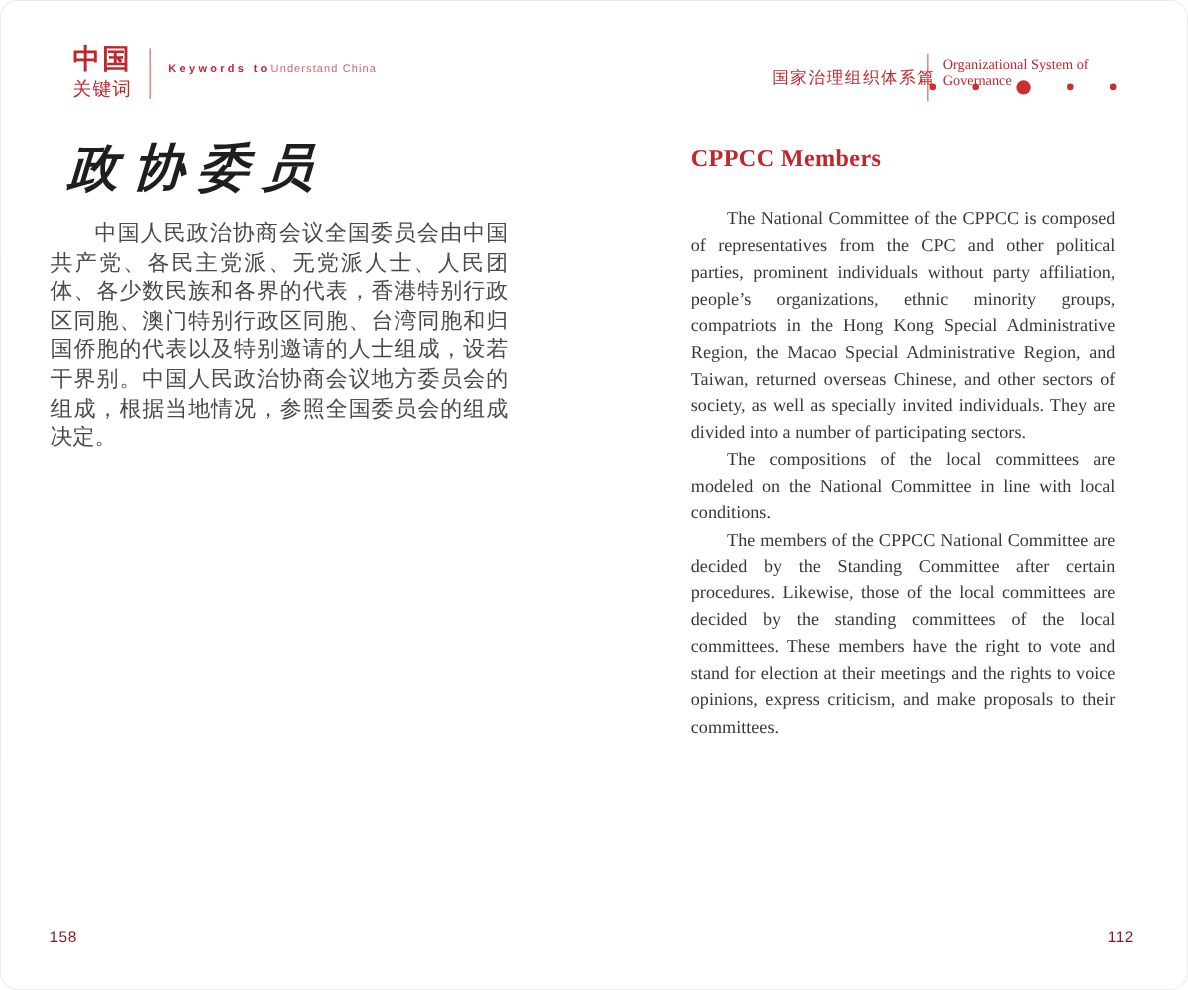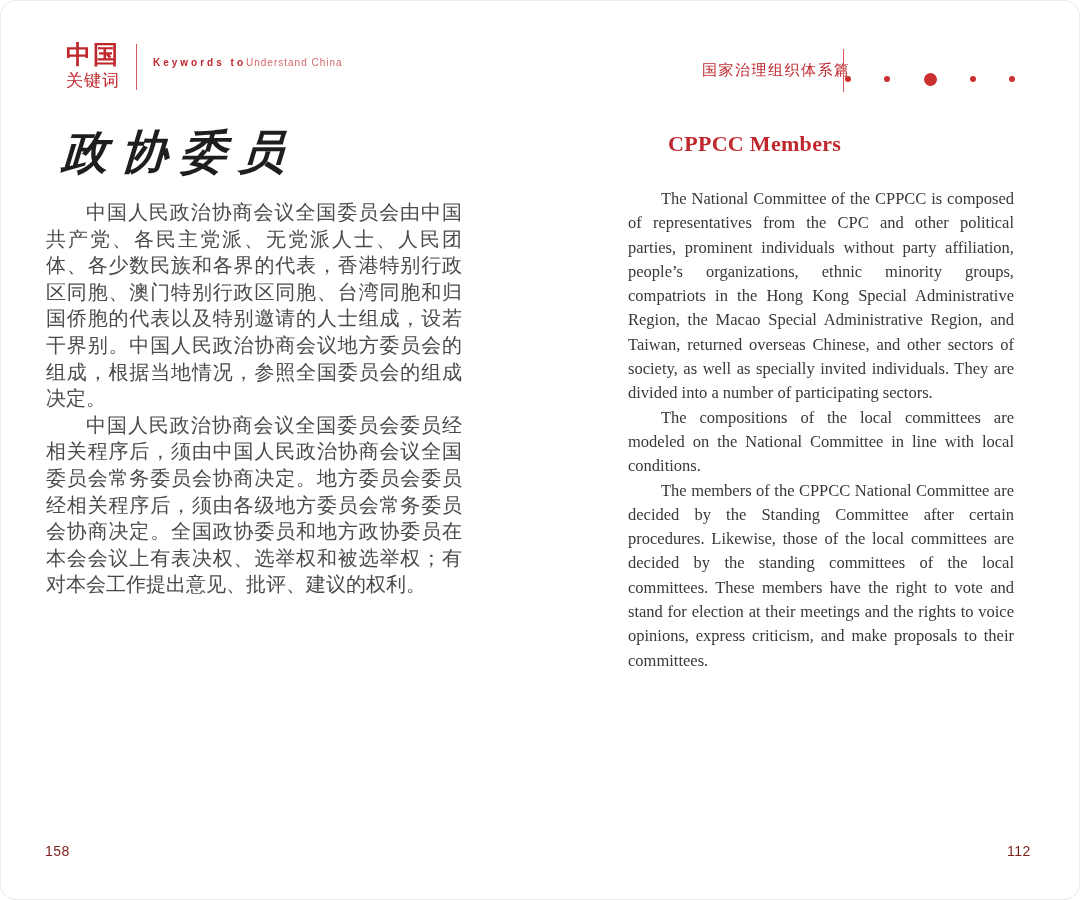--- a/index.html
+++ b/index.html
@@ -33,21 +33,21 @@
   
   .calligraphy{position:absolute;left:62px;top:122px;font-size:46px;color:#1e1e1e;
                font-family:"DejaVu Serif","Liberation Serif",serif;font-style:italic;
                font-weight:bold;letter-spacing:13px;transform:skewX(-3deg);}
   .cn-body{position:absolute;left:46px;top:199px;width:416px;color:#4a4a4a;
            font-size:20px;line-height:26.6px;text-align:justify;}
   .cn-body p{margin:0;text-indent:2em;}
 
   
   .en-title{position:absolute;left:628px;top:131px;font-size:22px;font-weight:bold;
-            color:#c0272d;font-family:"Liberation Serif",serif;letter-spacing:.3px;margin-left:40px;}
+            color:#c0272d;font-family:"Liberation Serif",serif;letter-spacing:.3px;}
   .en-body{position:absolute;left:628px;top:187px;width:386px;color:#383838;
            font-size:16.5px;line-height:24.3px;text-align:justify;
            font-family:"Liberation Serif",serif;}
   .en-body p{margin:0;text-indent:2em;}
 
   
   .pagenum{position:absolute;top:843px;font-size:14px;color:#7f1d1d;letter-spacing:.5px;}
   .pagenum.left{left:45px;}
   .pagenum.right{left:1007px;}
 </style>
@@ -63,32 +63,32 @@
     </div>
     <div class="brand-sep"></div>
     <div class="brand-en">
       <span class="e1">Keywords to</span>
       <span class="e2">Understand China</span>
     </div>
   </div>
 
   <div class="section-cn">国家治理组织体系篇</div>
   <div class="header-sep"></div>
+  <div class="section-en">Organizational System of Governance</div>
   <div class="dots">
     <span class="dot"></span>
     <span class="dot"></span>
     <span class="dot large"></span>
     <span class="dot"></span>
     <span class="dot"></span>
   </div>
 
   <div class="calligraphy">政协委员</div>
   <div class="cn-body">
     <p>中国人民政治协商会议全国委员会由中国共产党、各民主党派、无党派人士、人民团体、各少数民族和各界的代表，香港特别行政区同胞、澳门特别行政区同胞、台湾同胞和归国侨胞的代表以及特别邀请的人士组成，设若干界别。中国人民政治协商会议地方委员会的组成，根据当地情况，参照全国委员会的组成决定。</p>
-    <p>中国人民政治协商会议全国委员会委员经相关程序后，须由中国人民政治协商会议全国委员会常务委员会协商决定。地方委员会委员经相关程序后，须由各级地方委员会常务委员会协商决定。全国政协委员和地方政协委员在本会会议上有表决权、选举权和被选举权；有对本会工作提出意见、批评、建议的权利。</p>
   </div>
   <div class="pagenum left">158</div>
 
   <div class="en-title">CPPCC Members</div>
   <div class="en-body">
     <p>The National Committee of the CPPCC is composed of representatives from the CPC and other political parties, prominent individuals without party affiliation, people’s organizations, ethnic minority groups, compatriots in the Hong Kong Special Administrative Region, the Macao Special Administrative Region, and Taiwan, returned overseas Chinese, and other sectors of society, as well as specially invited individuals. They are divided into a number of participating sectors.</p>
     <p>The compositions of the local committees are modeled on the National Committee in line with local conditions.</p>
     <p>The members of the CPPCC National Committee are decided by the Standing Committee after certain procedures. Likewise, those of the local committees are decided by the standing committees of the local committees. These members have the right to vote and stand for election at their meetings and the rights to voice opinions, express criticism, and make proposals to their committees.</p>
   </div>
   <div class="pagenum right">112</div>

